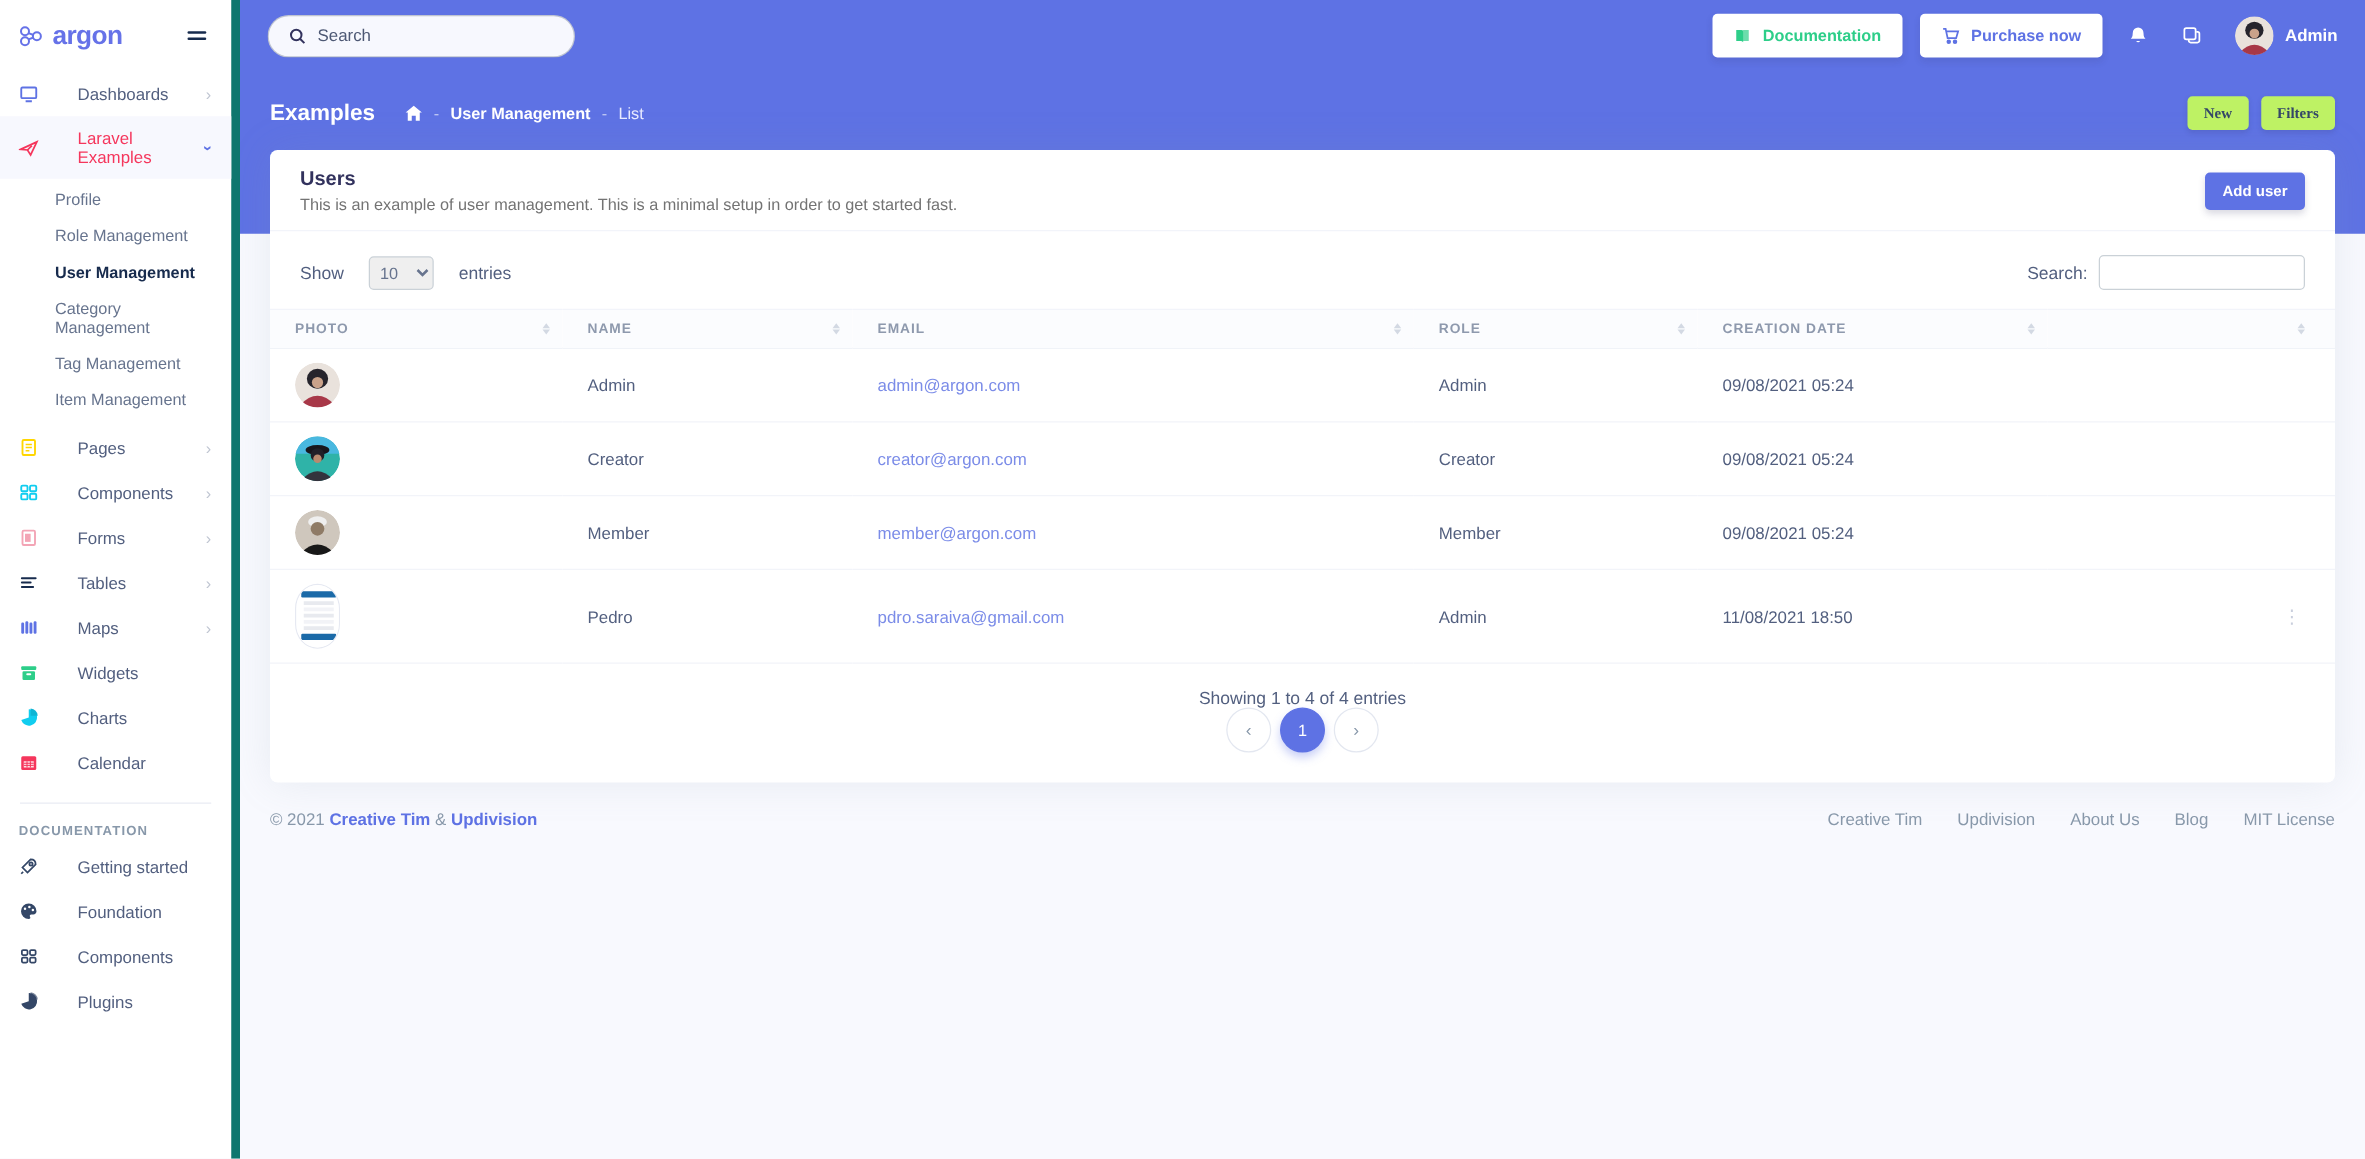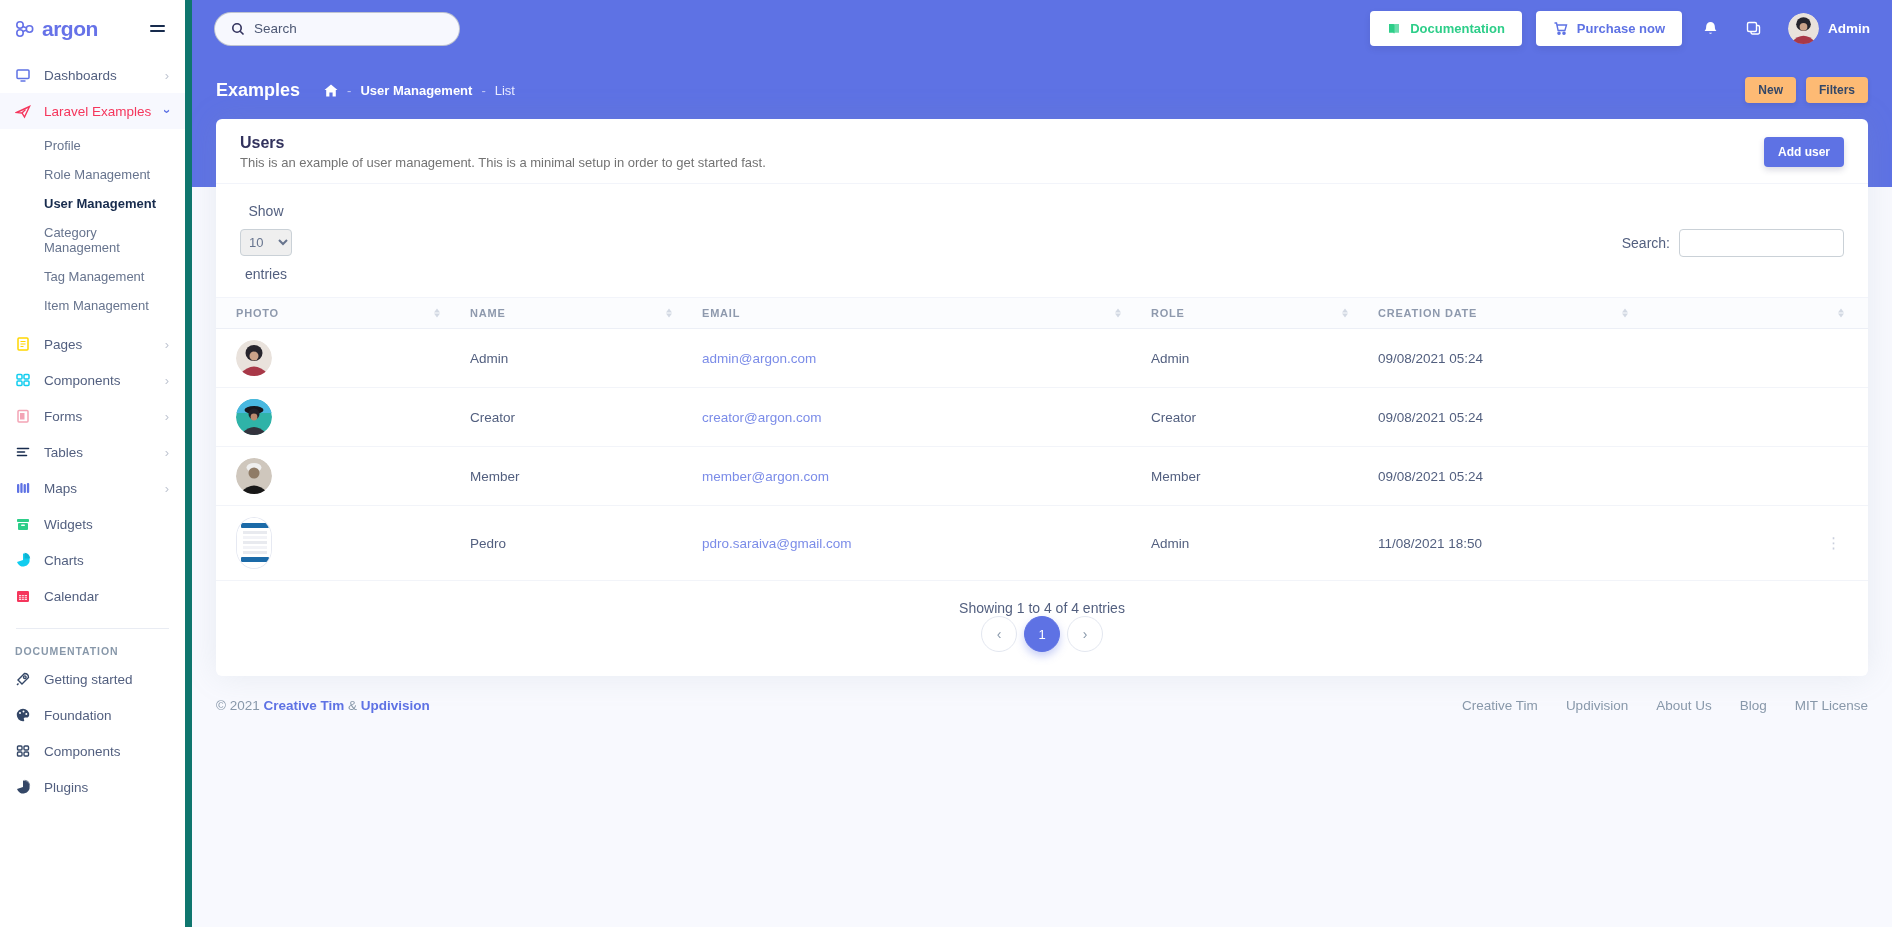--- a/index.html
+++ b/index.html
@@ -14,21 +14,21 @@
                     padding:0 16px 0 14px; }
   .brand { display:flex; align-items:center; gap:6px; }
   .brand-text { color:#6672e8; font-size:21px; font-weight:bold; letter-spacing:-.5px; }
   .hamburger { display:flex; flex-direction:column; gap:3px; cursor:pointer; padding:4px; }
   .hamburger span { display:block; height:2px; background:#172b4d; border-radius:2px; }
   .hamburger span:nth-child(1){ width:15px; }
   .hamburger span:nth-child(2){ width:15px; }
 
   .nav-item { display:flex; align-items:center; gap:13px; padding:10px 16px 10px 15px;
               font-size:13.5px; color:#525f7f; cursor:pointer; }
-  .nav-item .nav-label { flex:1; }
+  .nav-item .nav-label { flex:1;margin-left:18px; }
   .nav-item.active { background:#f7f8fe; color:#f5365c; }
   .chev { color:#c0c6d2; font-size:13px; line-height:1; }
   .chev.down { color:#5e72e4; transform:rotate(90deg); font-weight:bold; }
   .submenu { padding:2px 0 6px; }
   .submenu-item { padding:7px 16px 7px 44px; font-size:13px; color:#67748e; cursor:pointer; }
   .submenu-item.active { color:#172b4d; font-weight:bold; }
   .side-divider { height:1px; background:#e9ecf3; margin:14px 16px 0; }
   .side-section { font-size:10.5px; font-weight:bold; letter-spacing:.9px; color:#8898aa;
                   padding:16px 16px 4px 15px; }
   .icon16 { width:16px; height:16px; flex:0 0 16px; display:inline-flex; }
@@ -55,37 +55,37 @@
   .user-chip { display:flex; align-items:center; gap:9px; cursor:pointer; margin-left:6px; }
   .avatar-sm { width:31px; height:31px; border-radius:50%; overflow:hidden; flex:0 0 31px; }
   .user-name { color:#fff; font-size:13.5px; font-weight:bold; }
 
   .breadcrumb-row { display:flex; align-items:center; padding:20px 24px 16px; }
   .page-title { color:#fff; font-size:18px; font-weight:bold; margin-right:24px; }
   .crumbs { display:flex; align-items:center; gap:9px; color:rgba(255,255,255,.85); font-size:13px; flex:1; }
   .crumb-link { color:#fff; font-weight:600; cursor:pointer; }
   .crumb-sep { color:rgba(255,255,255,.6); }
   .crumb-current { color:#e8eaff; }
-  .btn-mini { background:#fdba74; border:none; border-radius:4px; padding:6px 13px; font-size:12px;
+  .btn-mini { background:#bef264; border:none; border-radius:4px; padding:6px 13px; font-size:12px;
               font-weight:bold; color:#344767; cursor:pointer; margin-left:10px;
-              box-shadow:0 2px 4px rgba(50,50,93,.15); font-family:Liberation Sans, sans-serif; }
+              box-shadow:0 2px 4px rgba(50,50,93,.15); font-family:Liberation Serif, serif; }
 
   
   .card { margin:0 24px; background:#fff; border-radius:6px;
           box-shadow:0 0 2rem 0 rgba(136,152,170,.15); }
   .card-header { display:flex; align-items:center; justify-content:space-between;
                  padding:15px 24px 13px; border-bottom:1px solid #f2f4fa; }
   .card-title { color:#32325d; font-size:16px; font-weight:bold; margin-bottom:3px; }
   .card-subtitle { color:#737373; font-size:13px; }
   .btn-primary { background:#5e72e4; color:#fff; border:none; border-radius:4px; padding:8px 14px;
                  font-size:12px; font-weight:bold; cursor:pointer;
                  box-shadow:0 3px 6px rgba(50,50,93,.18); font-family:inherit; }
 
   .table-controls { display:flex; align-items:center; justify-content:space-between; padding:19px 24px 15px; }
-  .show-group { display:flex; align-items:center; gap:10px; font-size:14px; color:#525f7f;flex-direction:column; }
+  .show-group { display:flex; align-items:center; gap:20px; font-size:14px; color:#525f7f; }
   .show-group select { height:27px; width:52px; border:1px solid #cad1d7; border-radius:4px;
                        color:#67748e; font-size:13px; padding:0 4px; font-family:inherit; }
   .search-group { display:flex; align-items:center; gap:9px; font-size:14px; color:#525f7f; }
   .search-group input { height:28px; width:165px; border:1px solid #cad1d7; border-radius:4px;
                         padding:0 8px; font-size:13px; color:#525f7f; outline:none; font-family:inherit; }
 
   table { width:100%; border-collapse:collapse; table-layout:fixed; }
   col.c1{width:234px} col.c2{width:232px} col.c3{width:449px} col.c4{width:227px} col.c5{width:280px} col.c6{width:auto}
   thead th { background:#fbfcfe; text-align:left; font-size:11px; font-weight:600; color:#8e99ad;
              letter-spacing:.8px; padding:9px 0 9px 20px; border-top:1px solid #f2f4fa;

